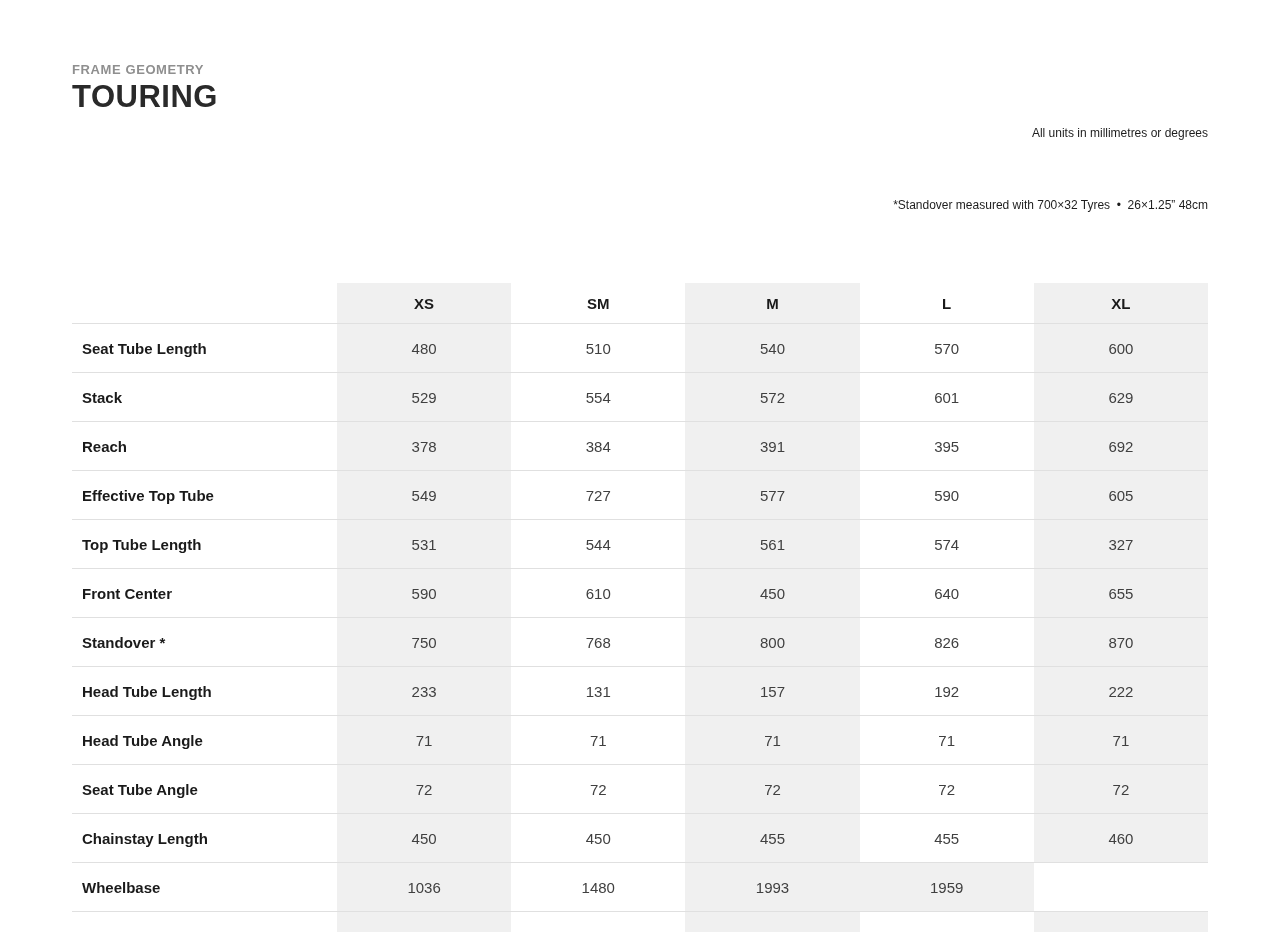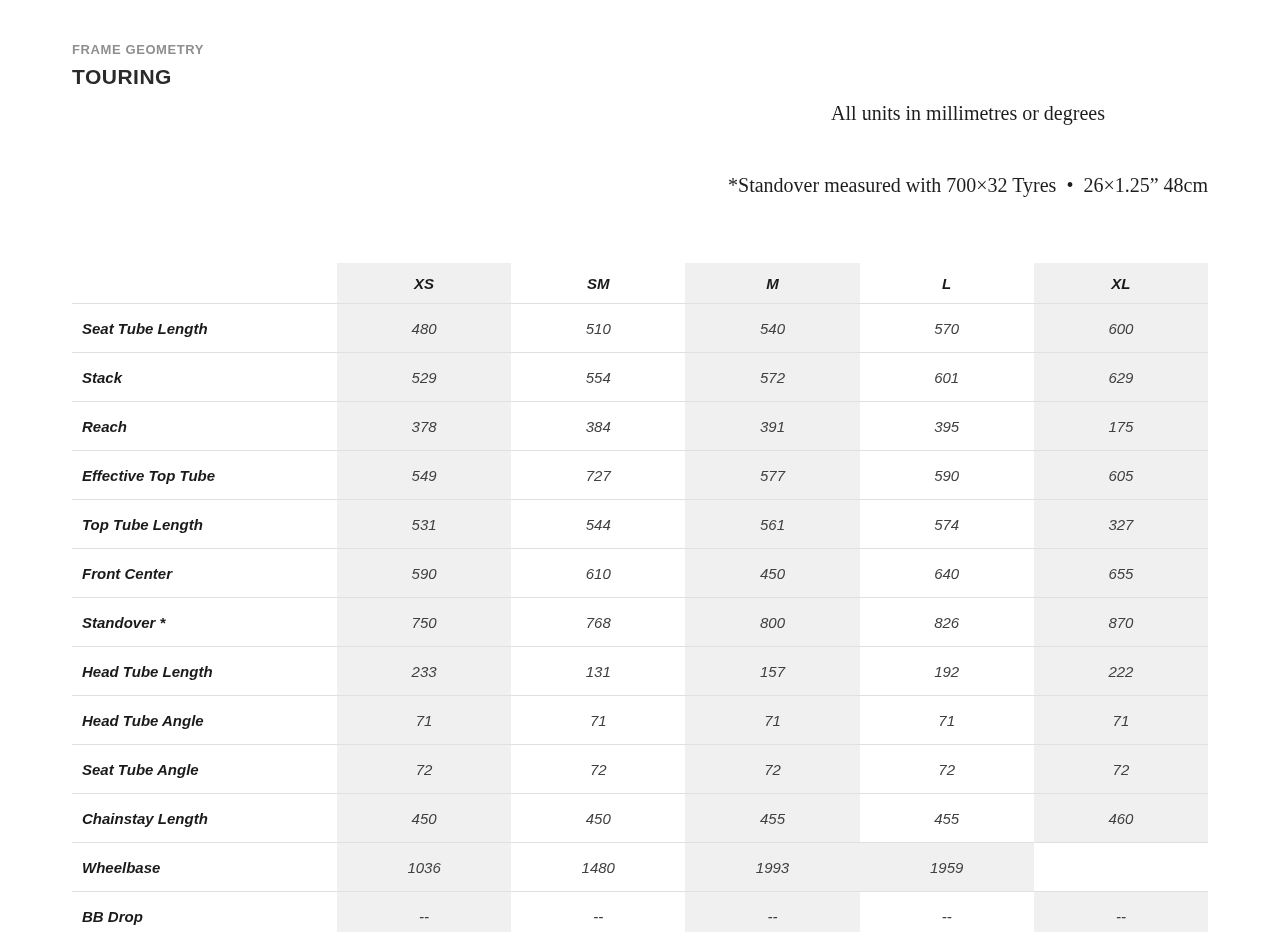--- a/index.html
+++ b/index.html
@@ -13,48 +13,46 @@
   }
   *{margin:0;padding:0;box-sizing:border-box;}
   html,body{
     width:1280px;height:932px;
     background:#ffffff;
     font-family:"Liberation Sans","DejaVu Sans",sans-serif;
     overflow:hidden;
   }
   .page{padding:42px 72px 0 72px;}
 
-  .top{display:flex;justify-content:space-between;align-items:flex-start;}
+  .top{display:flex;justify-content:space-between;align-items:flex-start;margin-top:20px;}
   .eyebrow{
     font-size:13px;font-weight:700;
     color:var(--eyebrow-color);
     letter-spacing:0.6px;
     line-height:16px;
   }
   .title{
-    font-size:21px;font-weight:700;
+    font-size:31px;font-weight:700;
     color:var(--title-color);
     letter-spacing:0.5px;
     line-height:38px;
   }
   .notes{
-    text-align:center;
-    font-size:20px;
+    text-align:right;
+    font-size:12px;
     color:var(--note-color);
     line-height:24px;
     padding-top:11px;
     white-space:pre;
-    font-family:Liberation Serif, serif;
   }
 
   .geo-table{margin-top:18px;border-bottom:1px solid var(--border);}
   .row{
     display:grid;
     grid-template-columns:265px repeat(5,1fr);
-    font-style:italic;
   }
   .row.head{height:40px;}
   .row.body{height:49px;border-top:1px solid var(--border);}
   .cell{
     display:flex;align-items:center;justify-content:center;
     font-size:15px;
   }
   .cell.stripe{background:var(--stripe);}
   .cell.label{
     justify-content:flex-start;
@@ -106,21 +104,21 @@
           <div class="cell value stripe">572</div>
           <div class="cell value">601</div>
           <div class="cell value stripe">629</div>
         </div>
         <div class="row body">
           <div class="cell label">Reach</div>
           <div class="cell value stripe">378</div>
           <div class="cell value">384</div>
           <div class="cell value stripe">391</div>
           <div class="cell value">395</div>
-          <div class="cell value stripe">175</div>
+          <div class="cell value stripe">692</div>
         </div>
         <div class="row body">
           <div class="cell label">Effective Top Tube</div>
           <div class="cell value stripe">549</div>
           <div class="cell value">727</div>
           <div class="cell value stripe">577</div>
           <div class="cell value">590</div>
           <div class="cell value stripe">605</div>
         </div>
         <div class="row body">

